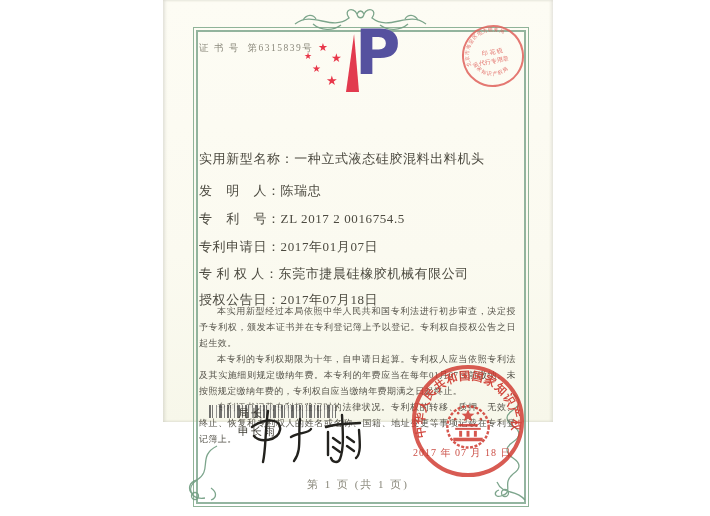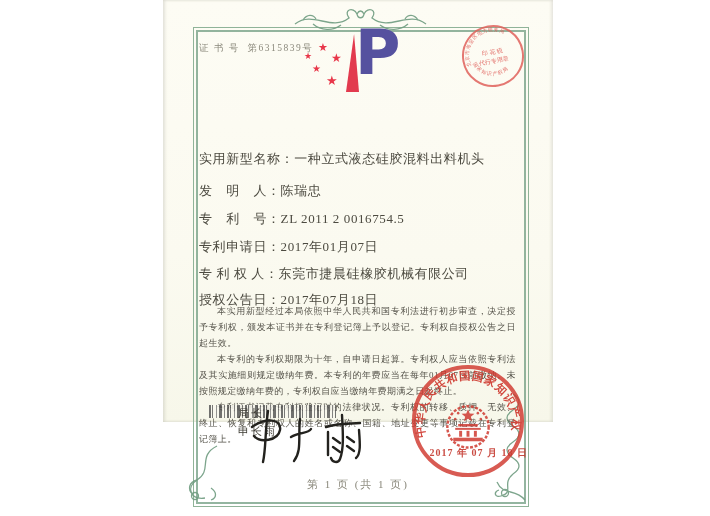--- a/index.html
+++ b/index.html
@@ -26,22 +26,22 @@
   .fields{position:absolute;left:36px;top:0;width:320px;}
   .field-row{position:absolute;left:0;white-space:nowrap;font-size:13px;color:#4c4a40;letter-spacing:.6px;}
   .paras{position:absolute;left:36px;top:303px;width:317px;font-size:9px;line-height:16px;
          color:#55534a;text-align:justify;letter-spacing:.4px;}
   .paras p{margin:0;text-indent:2em;}
   .barcode{position:absolute;left:46px;top:405px;width:127px;height:13px;opacity:.8;
          background:repeating-linear-gradient(90deg,#4f4f4f 0 2px,#f8f7ee 2px 3px,#585858 3px 4px,#f8f7ee 4px 7px,#7a7a7a 7px 8px,#f8f7ee 8px 10px,#4f4f4f 10px 13px,#f8f7ee 13px 15px,#666 15px 16px,#f8f7ee 16px 18px);}
   .director{position:absolute;left:40px;top:404px;font-size:11px;font-weight:normal;color:#3d3b33;line-height:18px;letter-spacing:2px;margin-left:35px;}
   .signature{position:absolute;left:75px;top:405px;width:150px;height:62px;}
   .seal{position:absolute;left:246px;top:362px;width:118px;height:118px;opacity:.92;}
-  .seal-date{position:absolute;left:250px;top:446px;width:115px;text-align:right;font-size:10px;
-         color:#c53a30;letter-spacing:1px;font-weight:bold;opacity:.9;white-space:nowrap;}
+  .seal-date{position:absolute;left:250px;top:446px;width:115px;text-align:left;font-size:10px;
+         color:#c53a30;letter-spacing:1px;font-weight:normal;opacity:.9;white-space:nowrap;}
   .footer{position:absolute;left:0;top:477px;width:100%;text-align:center;font-size:11px;color:#8a887b;letter-spacing:2px;}
   svg text{font-family:"Liberation Serif","DejaVu Serif",serif;}
 </style>
 </head>
 <body>
 
 <div class="page">
   <div class="paper">
 
     <div class="frame-outer">
@@ -110,21 +110,21 @@
 
 
     <div class="fields">
       <div class="field-row" style="top:150px;">
         <span>实用新型名称：</span><span>一种立式液态硅胶混料出料机头</span>
       </div>
       <div class="field-row" style="top:182px;">
         <span>发　明　人：</span><span>陈瑞忠</span>
       </div>
       <div class="field-row" style="top:210px;">
-        <span>专　利　号：</span><span>ZL 2011 2 0016754.5</span>
+        <span>专　利　号：</span><span>ZL 2017 2 0016754.5</span>
       </div>
       <div class="field-row" style="top:238px;">
         <span>专利申请日：</span><span>2017年01月07日</span>
       </div>
       <div class="field-row" style="top:265px;">
         <span>专 利 权 人：</span><span>东莞市捷晨硅橡胶机械有限公司</span>
       </div>
       <div class="field-row" style="top:291px;text-align:right;">
         <span>授权公告日：</span><span>2017年07月18日</span>
       </div>

